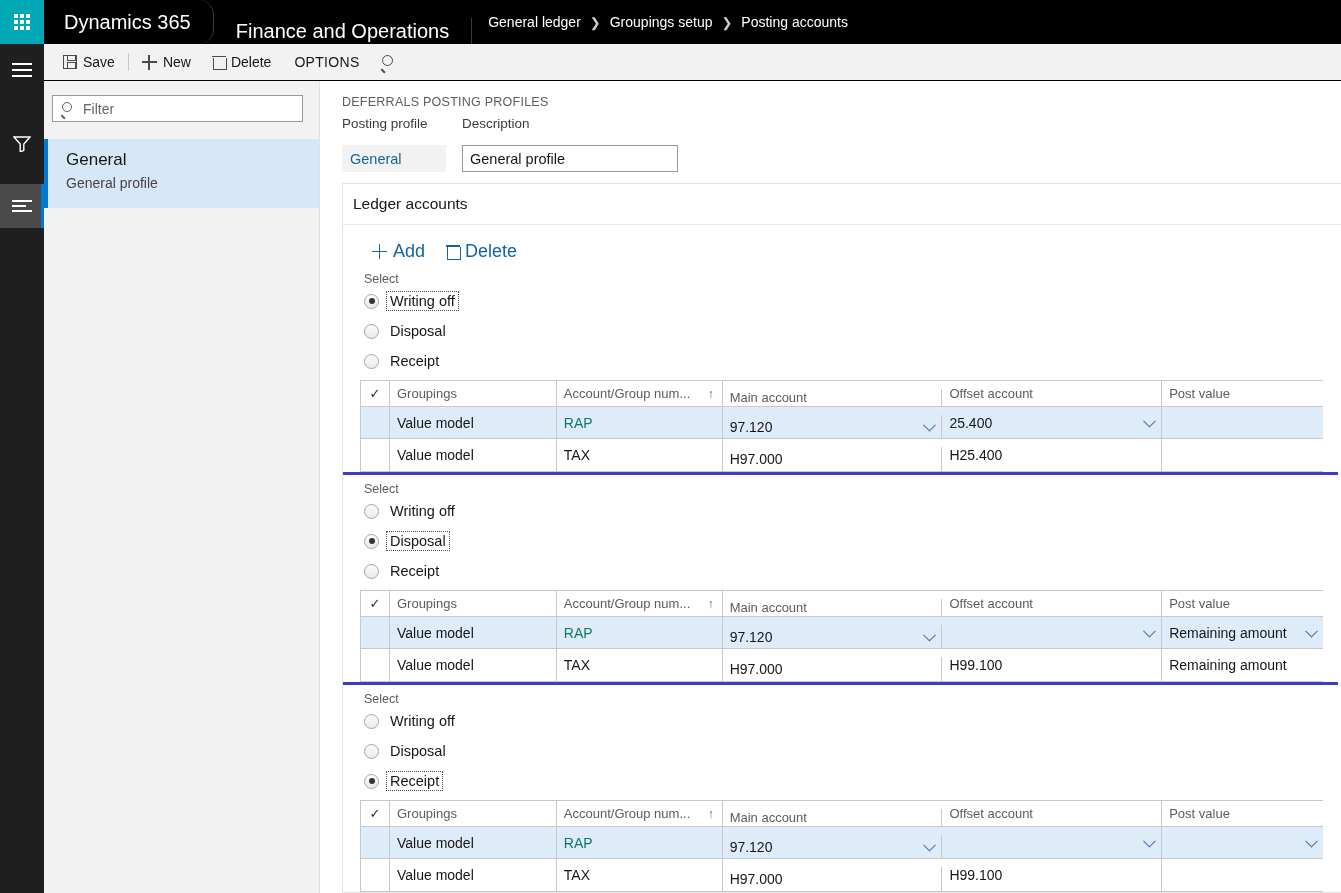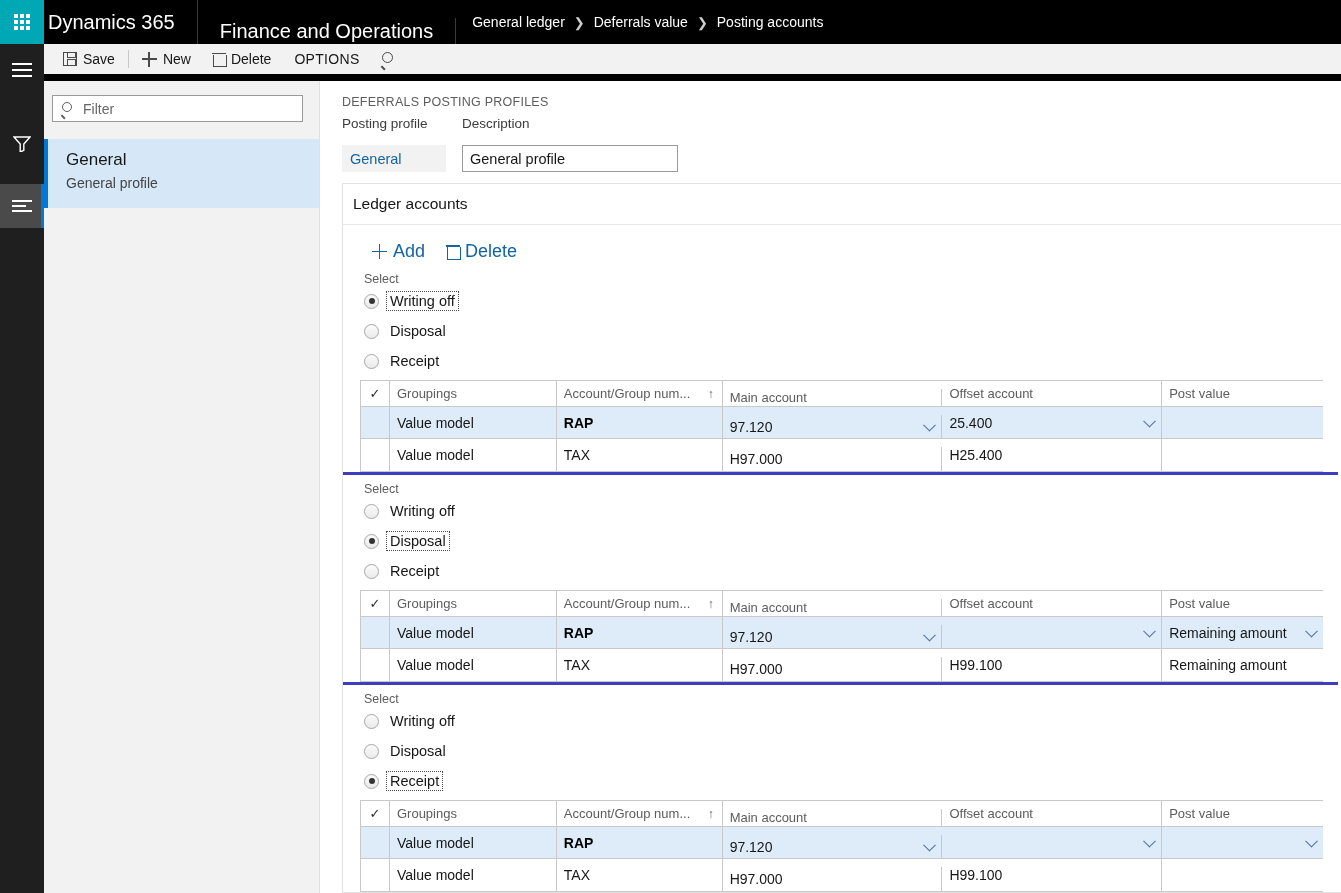--- a/index.html
+++ b/index.html
@@ -28,24 +28,25 @@
   }
   .waffle-grid {
     display: grid;
     grid-template-columns: repeat(3, 4px);
     grid-template-rows: repeat(3, 4px);
     gap: 2px;
   }
   .waffle-grid i { background: #ffffff; display: block; width: 4px; height: 4px; }
   .brand {
     display: flex; align-items: center;
-    padding: 0 22px 0 4px;
+    padding: 0 22px 0 20px;
     font-size: 20px; color: #ffffff; font-weight: 400;
     white-space: nowrap;
     border-right: 1px solid #3a3a3a;
+    border-radius: 15px;
   }
   .module {
     display: flex; align-items: center;
     padding: 0 22px;
     font-size: 20px; color: #ffffff; font-weight: 400;
     white-space: nowrap;
     border-right: 1px solid #3a3a3a;
     margin-top: 18px;
   }
   .breadcrumb {
@@ -85,21 +86,21 @@
   .icon-hamburger i:nth-child(3) { top: 12px; width: 20px; }
   .icon-lines i:nth-child(1) { top: 1px; width: 20px; }
   .icon-lines i:nth-child(2) { top: 6px; width: 14px; }
   .icon-lines i:nth-child(3) { top: 11px; width: 20px; }
 
   
   .cmdbar {
     position: absolute; top: 44px; left: 44px;
     width: 1297px; height: 37px;
     background: #f2f2f2;
-    border-bottom: 7px solid #000000;
+    border-bottom: 1px solid #000000;
     display: flex; align-items: center;
     padding-left: 8px;
     gap: 0;
   }
   .cmd {
     display: flex; align-items: center; gap: 6px;
     padding: 0 11px; height: 30px;
     font-size: 14px; color: #161616;
     cursor: pointer; white-space: nowrap;
   }
@@ -298,21 +299,21 @@
     overflow: hidden; white-space: nowrap;
     position: relative;
   }
   .grid-row.head .gc { color: #5c5c5c; font-size: 13px; }
   .gc.c-check { width: 29px; justify-content: center; padding: 0; }
   .gc.c-group { width: 167px; }
   .gc.c-acct   { width: 166px; }
   .gc.c-main   { width: 220px; margin-top: 8px; }
   .gc.c-offset { width: 220px; }
   .gc.c-post   { width: 161px; border-right: none; }
-  .gc .link { color: #000000; font-weight: bold; }
+  .gc .link { color: #0f766e; }
   .checkmark { color: #2b2b2b; font-size: 13px; line-height: 1; }
   .sort-arrow {
     position: absolute; right: 8px; top: 50%; transform: translateY(-50%);
     font-size: 12px; color: #5c5c5c;
   }
   .chev {
     position: absolute; right: 7px; top: 50%;
     width: 9px; height: 9px;
     border-right: 1.4px solid #4f6fa8;
     border-bottom: 1.4px solid #4f6fa8;
@@ -334,21 +335,21 @@
         <i></i>
         <i></i>
         <i></i>
       </div>
   </div>
   <div class="brand">Dynamics 365</div>
   <div class="module">Finance and Operations</div>
   <div class="breadcrumb">
     <span class="crumb">General ledger</span>
     <span class="sep">❯</span>
-    <span class="crumb">Deferrals value</span>
+    <span class="crumb">Groupings setup</span>
     <span class="sep">❯</span>
     <span class="crumb">Posting accounts</span>
   </div>
 </div>
 
 <div class="navrail">
   <div class="navrail-btn" style="margin-top:4px;">
     <span class="icon-hamburger">
         <i></i>
         <i></i>

